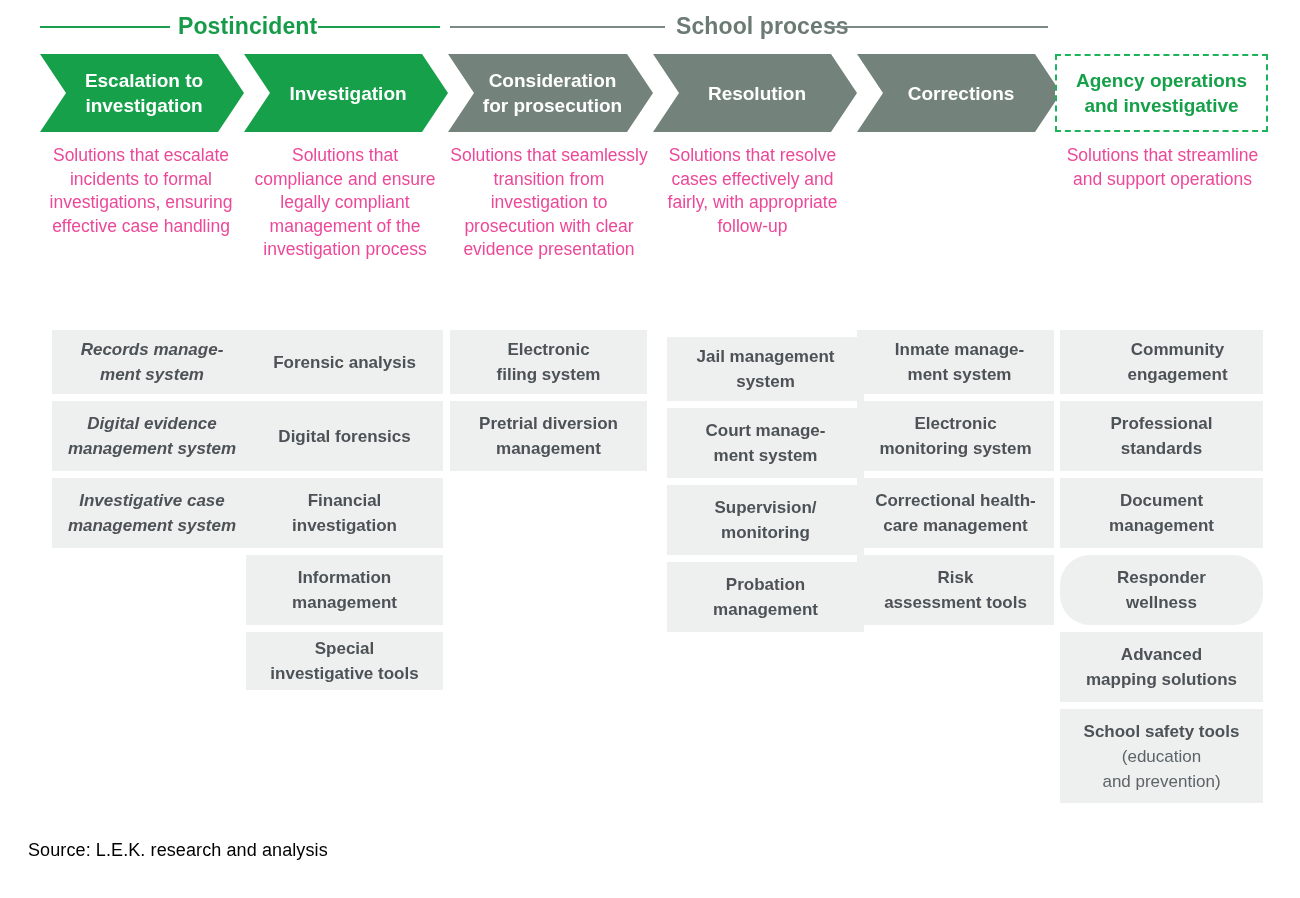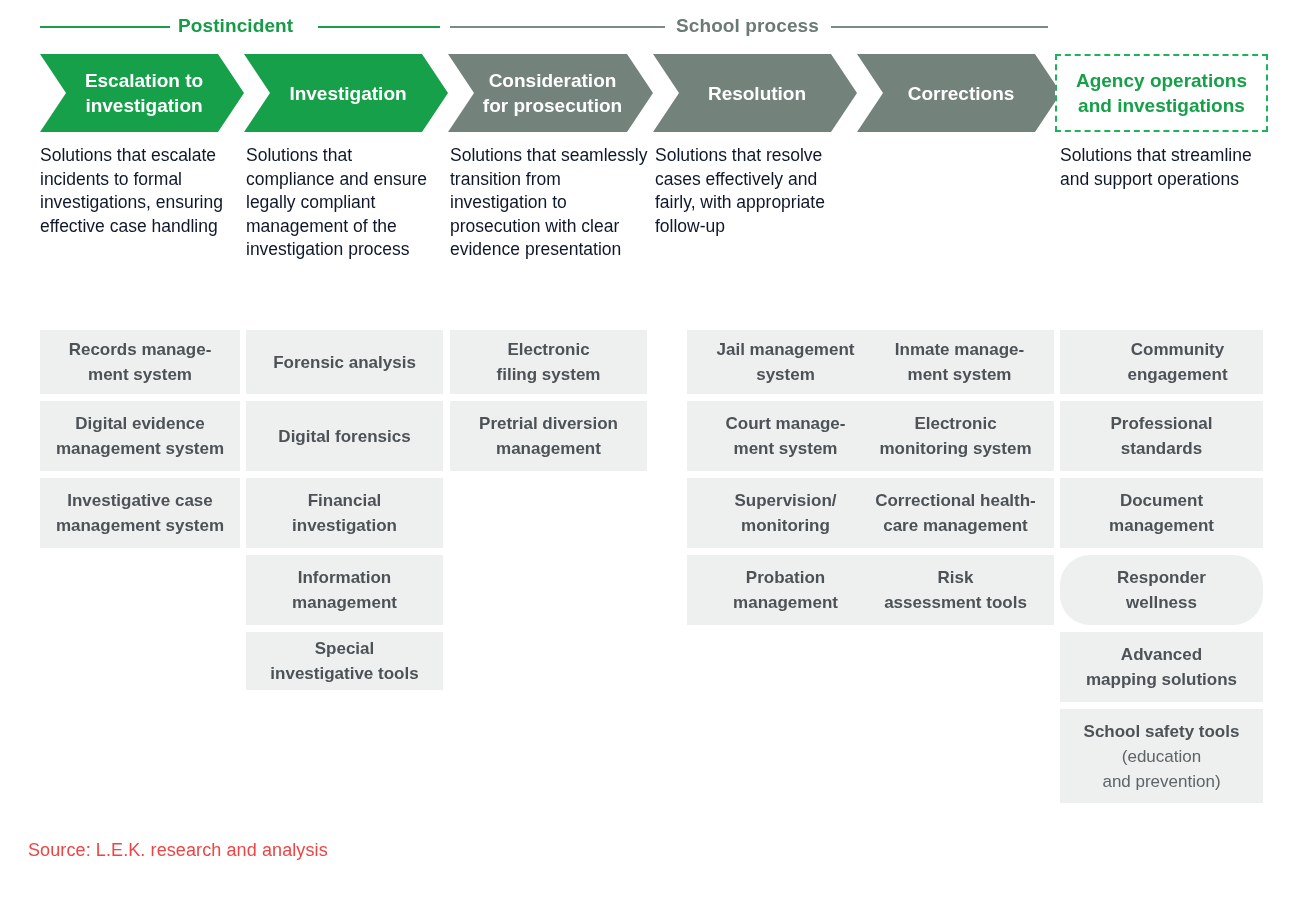--- a/index.html
+++ b/index.html
@@ -35,21 +35,21 @@
     position: absolute;
     height: 2px;
     top: 26px;
   }
   .rule.green { background: #1a9e4b; }
   .rule.gray  { background: #7b8a84; }
 
   .phase-label {
     position: absolute;
     top: 13px;
-    font-size: 19px;
+    font-size: 23px;
     font-weight: bold;
     letter-spacing: 0.1px;
     white-space: nowrap;
     line-height: 26px;
   }
   .phase-label.green { color: #179b49; }
   .phase-label.gray  { color: #6c7a74; }
 
   
   .chev-row {
@@ -103,24 +103,24 @@
   .desc-row {
     position: absolute;
     left: 0;
     top: 144px;
     width: 1300px;
     height: 165px;
   }
   .desc {
     position: absolute;
     top: 0;
-    text-align: left;
+    text-align: center;
     font-size: 17.5px;
     line-height: 23.5px;
-    color: #0f172a;
+    color: #ec4899;
     box-sizing: border-box;
   }
 
   
   .cards-area {
     position: absolute;
     left: 0;
     top: 330px;
     width: 1300px;
     height: 500px;
@@ -147,21 +147,21 @@
     font-weight: normal;
     color: #5d6468;
   }
 
   
   .source {
     position: absolute;
     left: 28px;
     top: 840px;
     font-size: 18px;
-    color: #ef4444;
+    color: #000000;
     letter-spacing: 0.1px;
   }
 </style>
 </head>
 <body>
 
 <div id="canvas">
 
   <div class="phase-band">
     <div class="rule green" style="left:40px; width:130px;"></div>
@@ -183,34 +183,34 @@
     <div class="chev gray" style="left:448px; width:205px;">
       <span>Consideration for prosecution</span>
     </div>
     <div class="chev gray" style="left:653px; width:204px;">
       <span>Resolution</span>
     </div>
     <div class="chev gray" style="left:857px; width:204px;">
       <span>Corrections</span>
     </div>
     <div class="chev-dashed" style="left:1055px; width:213px;">
-      <span>Agency operations and investigations</span>
+      <span>Agency operations and investigative</span>
     </div>
   </div>
 
   <div class="desc-row">
     <div class="desc" style="left:40px; width:202px;">Solutions that escalate incidents to formal investigations, ensuring effective case handling</div>
     <div class="desc" style="left:246px; width:198px;">Solutions that compliance and ensure legally compliant management of the investigation process</div>
     <div class="desc" style="left:450px; width:198px;">Solutions that seamlessly transition from investigation to prosecution with clear evidence presentation</div>
     <div class="desc" style="left:655px; width:195px;">Solutions that resolve cases effectively and fairly, with appropriate follow-up</div>
     <div class="desc" style="left:1060px; width:205px;">Solutions that streamline and support operations</div>
   </div>
 
   <div class="cards-area">
-    <div class="card-col" style="left: 40px; width: 200px; position: absolute; height: 480px;">
+    <div class="card-col" style="left: 52px; width: 200px; position: absolute; height: 480px; font-style: italic;">
         <div class="card" style="height: 64px; position: absolute; left: 0px; right: 0px; top: 0px; margin-bottom: 0px;">
           <div><span>Records manage-<br>ment system</span></div>
         </div>
         <div class="card" style="height: 70px; position: absolute; left: 0px; right: 0px; top: 71px; margin-bottom: 0px;">
           <div><span>Digital evidence<br>management system</span></div>
         </div>
         <div class="card" style="height: 70px; position: absolute; left: 0px; right: 0px; top: 148px; margin-bottom: 0px;">
           <div><span>Investigative case<br>management system</span></div>
         </div>
       </div>
@@ -232,21 +232,21 @@
         </div>
       </div>
     <div class="card-col" style="left: 450px; width: 197px; position: absolute; height: 480px;">
         <div class="card" style="height: 64px; position: absolute; left: 0px; right: 0px; top: 0px; margin-bottom: 0px;">
           <div><span>Electronic<br>filing system</span></div>
         </div>
         <div class="card" style="height: 70px; position: absolute; left: 0px; right: 0px; top: 71px; margin-bottom: 0px;">
           <div><span>Pretrial diversion<br>management</span></div>
         </div>
       </div>
-    <div class="card-col" style="left: 687px; width: 197px; position: absolute; height: 480px;">
+    <div class="card-col" style="left: 667px; width: 197px; position: absolute; height: 480px; margin-top: 7px;">
         <div class="card" style="height: 64px; position: absolute; left: 0px; right: 0px; top: 0px; margin-bottom: 0px;">
           <div><span>Jail management<br>system</span></div>
         </div>
         <div class="card" style="height: 70px; position: absolute; left: 0px; right: 0px; top: 71px; margin-bottom: 0px;">
           <div><span>Court manage-<br>ment system</span></div>
         </div>
         <div class="card" style="height: 70px; position: absolute; left: 0px; right: 0px; top: 148px; margin-bottom: 0px;">
           <div><span>Supervision/<br>monitoring</span></div>
         </div>
         <div class="card" style="height: 70px; position: absolute; left: 0px; right: 0px; top: 225px; margin-bottom: 0px;">

